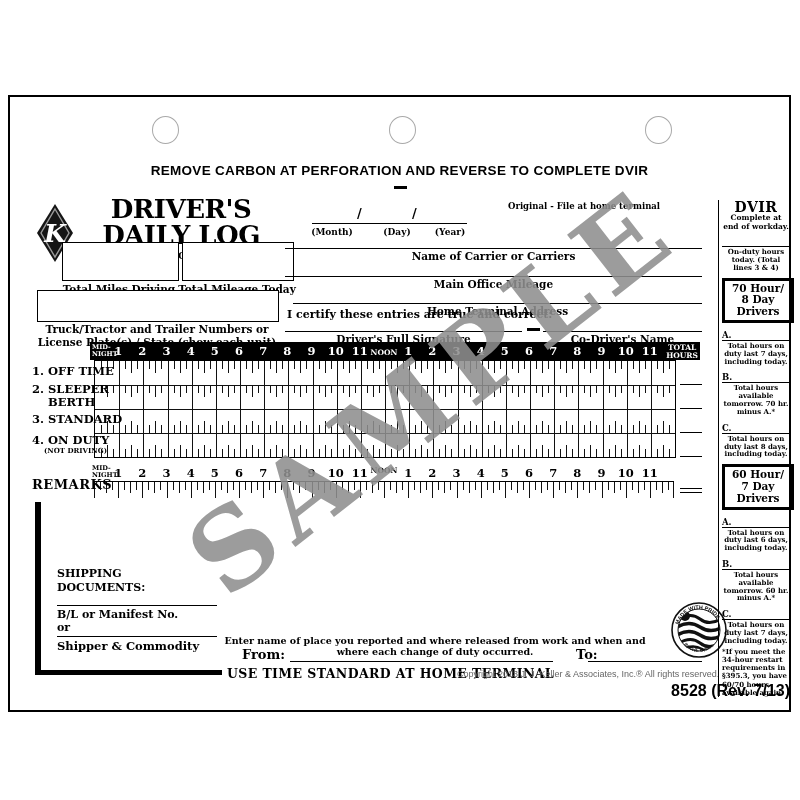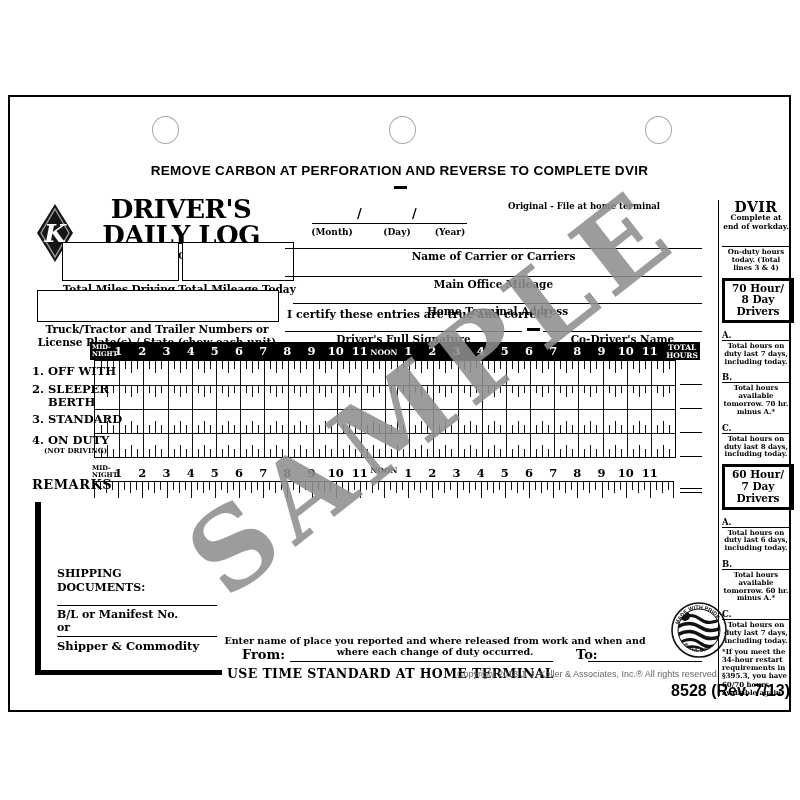--- a/index.html
+++ b/index.html
@@ -471,21 +471,21 @@
         <div class="gt" style="left: 537.708px; top: 88px; width: 1px; height: 8px;"></div>
         <div class="gt" style="left: 543.75px; top: 84px; width: 1px; height: 12px;"></div>
         <div class="gt" style="left: 549.792px; top: 88px; width: 1px; height: 8px;"></div>
         <div class="gt" style="left: 561.875px; top: 88px; width: 1px; height: 8px;"></div>
         <div class="gt" style="left: 567.917px; top: 84px; width: 1px; height: 12px;"></div>
         <div class="gt" style="left: 573.958px; top: 88px; width: 1px; height: 8px;"></div>
       </div>
 
     <div class="row-label" style="top:268px">
       <span class="rnum">1.</span>
-      <span class="rtext">OFF WITH</span>
+      <span class="rtext">OFF TIME</span>
     </div>
     <div class="row-label" style="top:286px">
       <span class="rnum">2.</span>
       <span class="rtext">SLEEPER
 BERTH</span>
     </div>
     <div class="row-label" style="top:316px">
       <span class="rnum">3.</span>
       <span class="rtext">STANDARD</span>
     </div>

